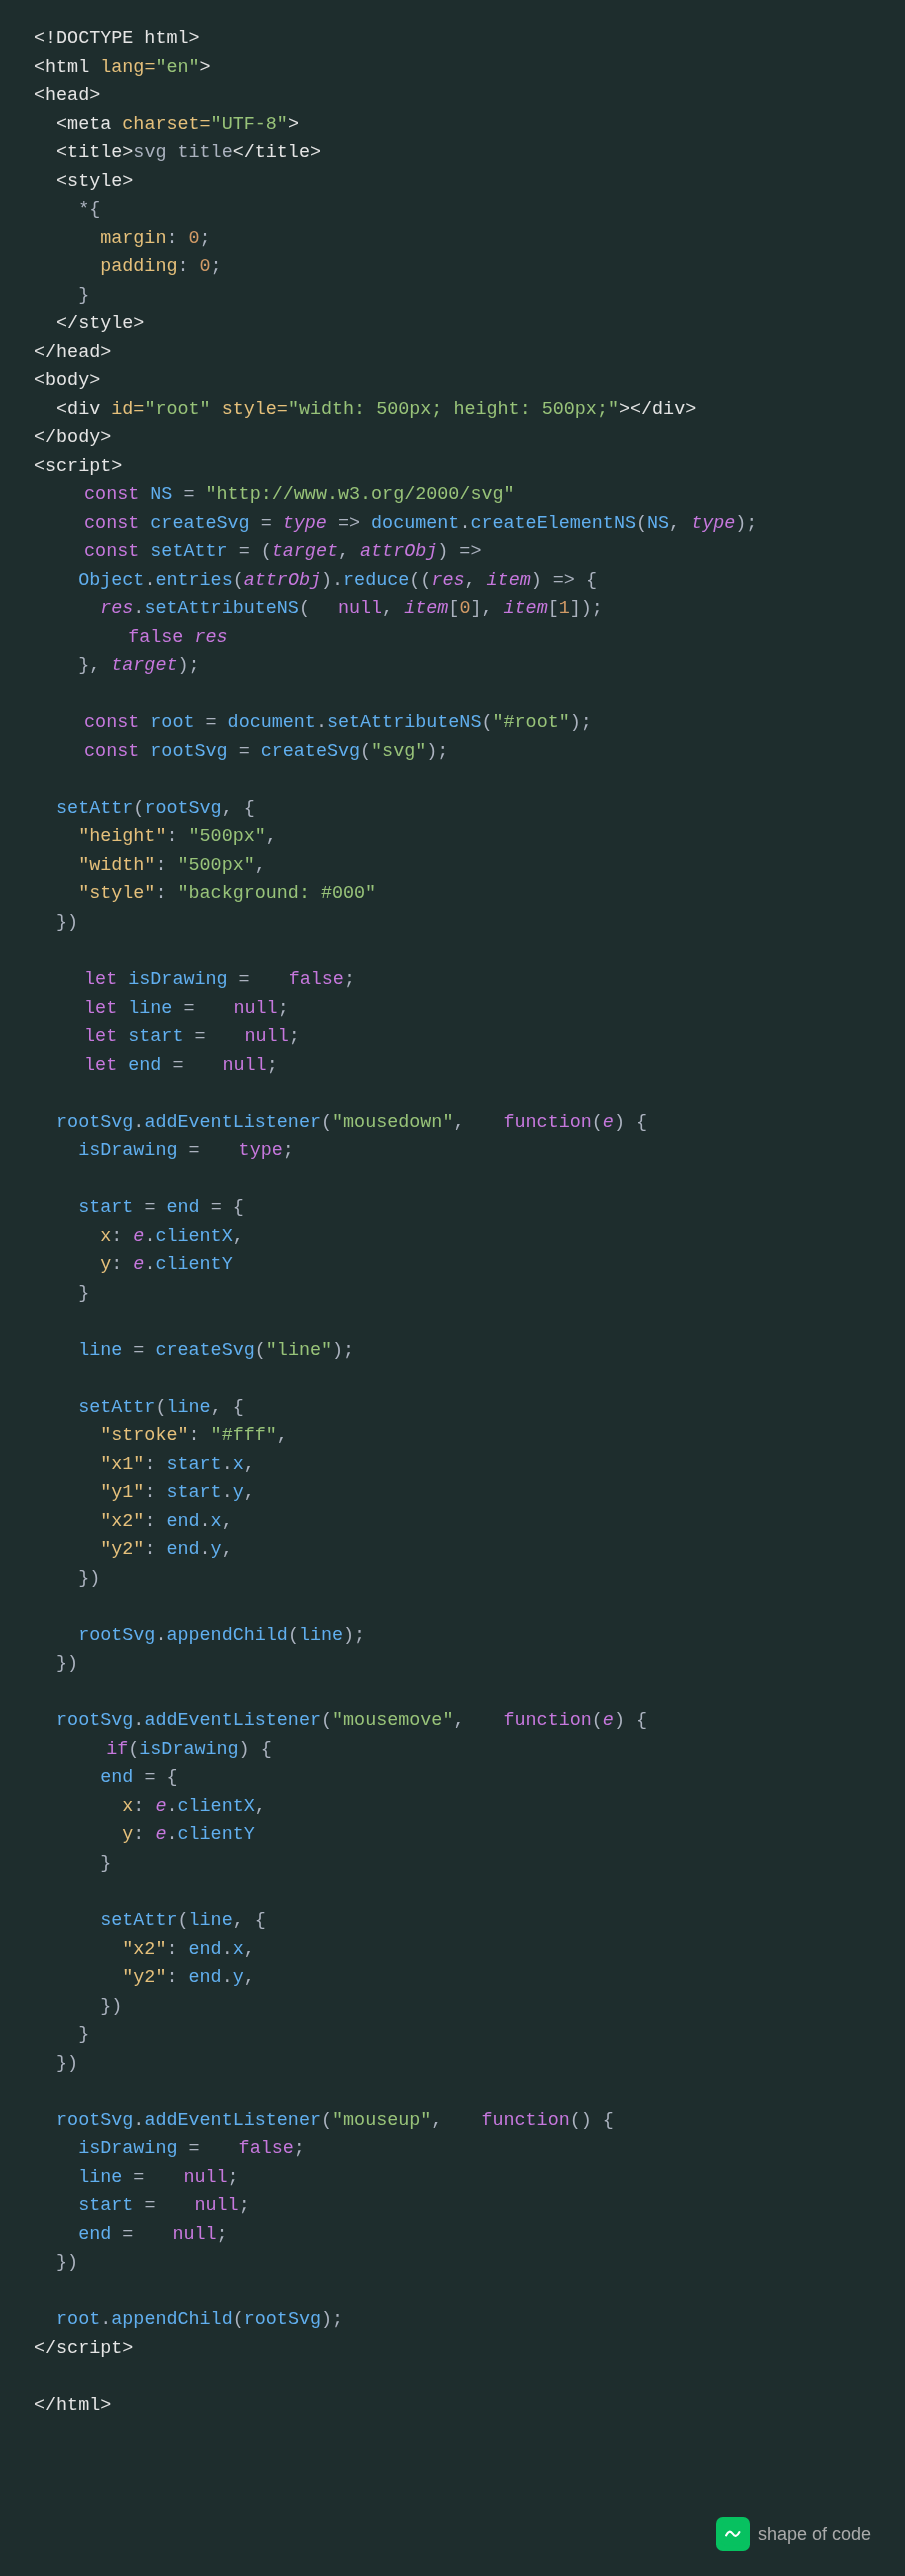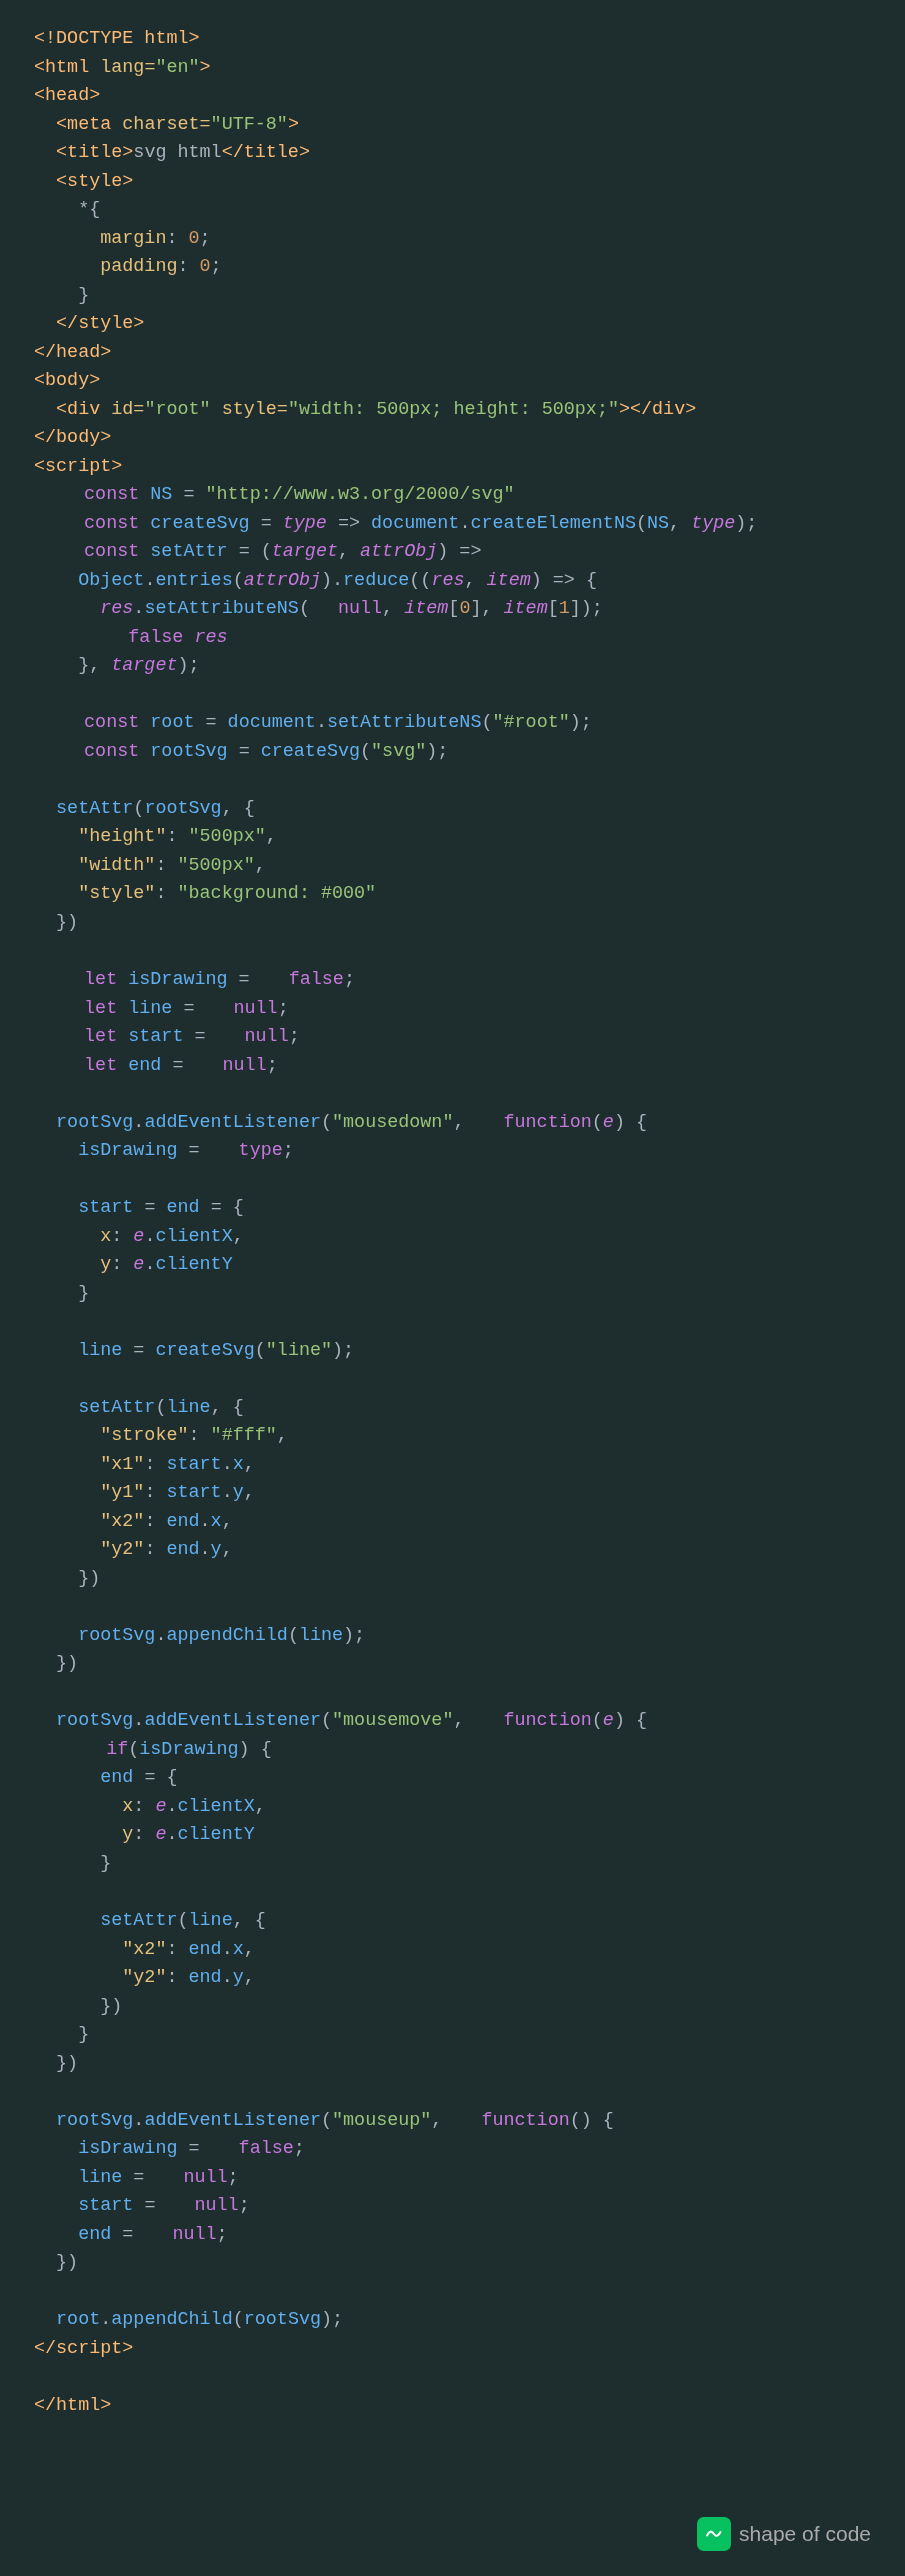--- a/index.html
+++ b/index.html
@@ -45,44 +45,44 @@
       display: flex;
       align-items: center;
       justify-content: center;
       color: white;
       font-size: 17px;
       font-weight: bold;
     }
 
     .watermark-text {
       color: #aaa;
-      font-size: 21px;
+      font-size: 18px;
       font-family: sans-serif;
     }
 
     
-    .c-tag       { color: #fdba74; }   
+    .c-tag       { color: #e5e5e5; }   
     .c-attr      { color: #e5c07b; margin-top: 27px; }   
     .c-string    { color: #98c379; }   
     .c-keyword   { color: #c678dd; margin-left: 28px; }   
     .c-fn        { color: #61afef; }   
     .c-plain     { color: #abb2bf; }
     .c-number    { color: #d19a66; }   
     .c-property  { color: #e5c07b; }
     .c-italic-var { color: #c678dd; font-style: italic; }
   </style>
 </head>
 <body>
 
 <div class="code-container">
   <div class="code-block"><span class="c-tag">&lt;!DOCTYPE html&gt;</span>
 <span class="c-tag">&lt;html</span> <span class="c-attr">lang=</span><span class="c-string">"en"</span><span class="c-tag">&gt;</span>
 <span class="c-tag">&lt;head&gt;</span>
   <span class="c-tag">&lt;meta</span> <span class="c-attr">charset=</span><span class="c-string">"UTF-8"</span><span class="c-tag">&gt;</span>
-  <span class="c-tag">&lt;title&gt;</span><span class="c-plain">svg html</span><span class="c-tag">&lt;/title&gt;</span>
+  <span class="c-tag">&lt;title&gt;</span><span class="c-plain">svg title</span><span class="c-tag">&lt;/title&gt;</span>
   <span class="c-tag">&lt;style&gt;</span>
     <span class="c-plain">*{</span>
       <span class="c-attr">margin</span><span class="c-plain">: </span><span class="c-number">0</span><span class="c-plain">;</span>
       <span class="c-attr">padding</span><span class="c-plain">: </span><span class="c-number">0</span><span class="c-plain">;</span>
     <span class="c-plain">}</span>
   <span class="c-tag">&lt;/style&gt;</span>
 <span class="c-tag">&lt;/head&gt;</span>
 <span class="c-tag">&lt;body&gt;</span>
   <span class="c-tag">&lt;div</span> <span class="c-attr">id=</span><span class="c-string">"root"</span> <span class="c-attr">style=</span><span class="c-string">"width: 500px; height: 500px;"</span><span class="c-tag">&gt;&lt;/div&gt;</span>
 <span class="c-tag">&lt;/body&gt;</span>

